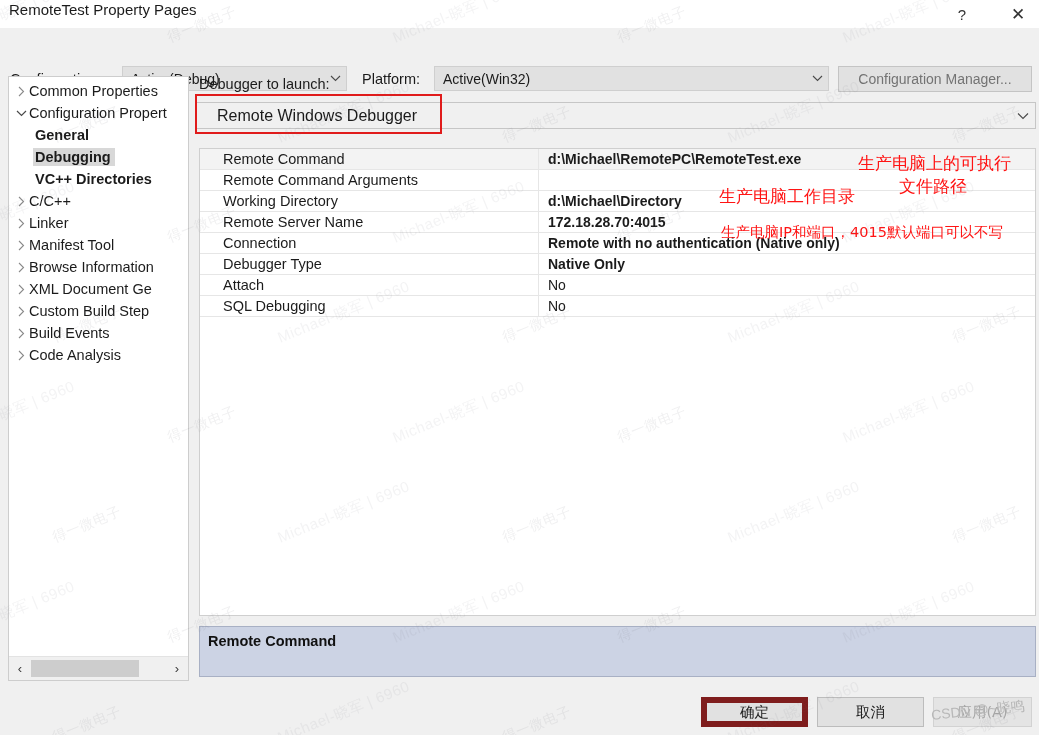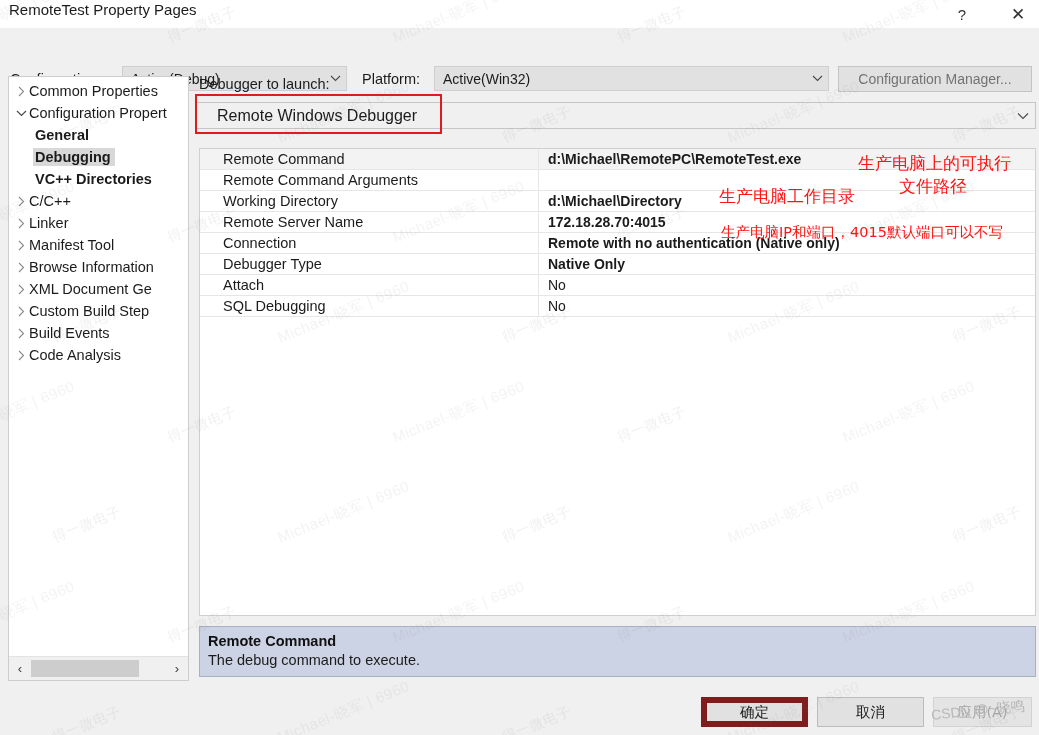--- a/index.html
+++ b/index.html
@@ -543,21 +543,20 @@
         <div class="v">No</div>
       </div>
       <div class="grid-row">
         <div class="k">SQL Debugging</div>
         <div class="v">No</div>
       </div>
     </div>
 
   <div id="description-panel">
     <div id="description-title">Remote Command</div>
-    <div id="description-text">The debug command to execute.</div>
   </div>
 </div>
 
 <div class="anno" id="anno-exe-1">生产电脑上的可执行</div>
 <div class="anno" id="anno-exe-2">文件路径</div>
 <div class="anno" id="anno-workdir">生产电脑工作目录</div>
 <div class="anno" id="anno-server">生产电脑IP和端口，4015默认端口可以不写</div>
 
 <div id="footer">
   <div class="fbtn" id="ok-button">

